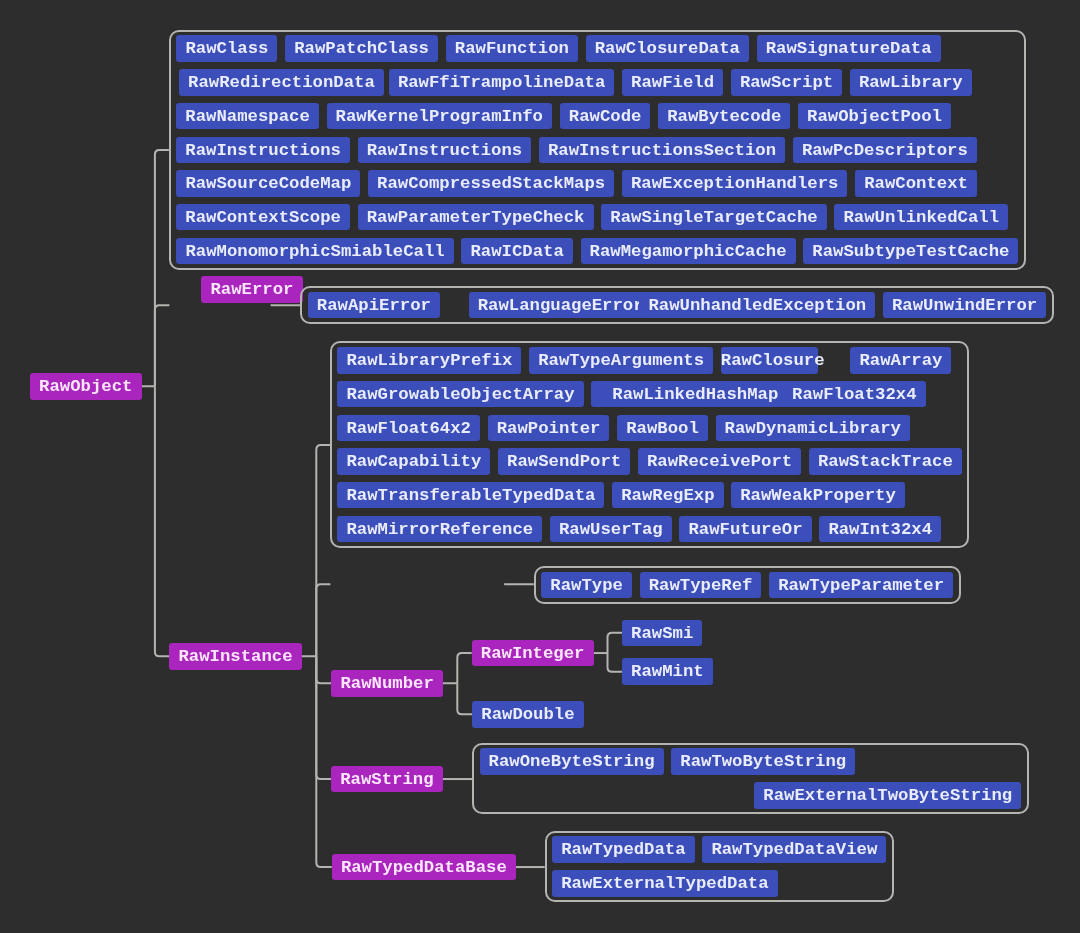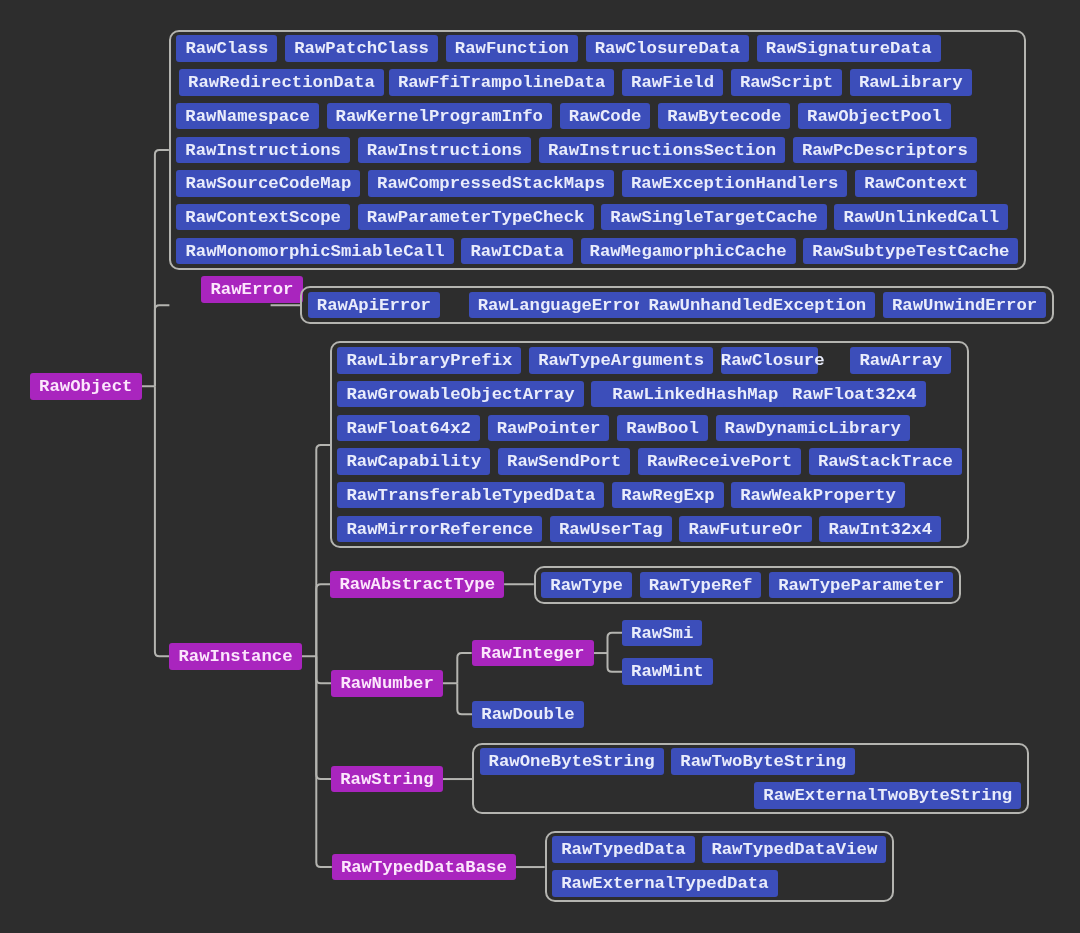--- a/index.html
+++ b/index.html
@@ -114,21 +114,20 @@
     <div class="node leaf" style="left: 498px; top: 448.2px; width: 132.3px;">RawSendPort</div>
     <div class="node leaf" style="left: 637.9px; top: 448.2px; width: 163.4px;">RawReceivePort</div>
     <div class="node leaf" style="left: 808.9px; top: 448.2px; width: 153px;">RawStackTrace</div>
     <div class="node leaf" style="left: 337.4px; top: 481.9px; width: 267.1px;">RawTransferableTypedData</div>
     <div class="node leaf" style="left: 612.1px; top: 481.9px; width: 111.5px;">RawRegExp</div>
     <div class="node leaf" style="left: 731.2px; top: 481.9px; width: 173.7px;">RawWeakProperty</div>
     <div class="node leaf" style="left: 337.4px; top: 515.6px; width: 204.9px;">RawMirrorReference</div>
     <div class="node leaf" style="left: 549.9px; top: 515.6px; width: 121.9px;">RawUserTag</div>
     <div class="node leaf" style="left: 679.4px; top: 515.6px; width: 132.3px;">RawFutureOr</div>
     <div class="node leaf" style="left: 819.3px; top: 515.6px; width: 121.9px;">RawInt32x4</div>
-    <div class="node branch" style="left: 330.4px; top: 571px; width: 173.7px;">RawAbstractType</div>
     <div class="groupbox" style="left: 533.8px; top: 565.8px; width: 426.8px; height: 37.9px;"></div>
     <div class="node leaf" style="left: 541.2px; top: 571.5px; width: 90.8px;">RawType</div>
     <div class="node leaf" style="left: 639.6px; top: 571.5px; width: 121.9px;">RawTypeRef</div>
     <div class="node leaf" style="left: 769.1px; top: 571.5px; width: 184.1px;">RawTypeParameter</div>
     <div class="node branch" style="left: 169.4px; top: 643px; width: 132.3px;">RawInstance</div>
     <div class="node branch" style="left: 331.4px; top: 670px; width: 111.5px;">RawNumber</div>
     <div class="node branch" style="left: 471.7px; top: 639.8px; width: 121.9px;">RawInteger</div>
     <div class="node leaf" style="left: 622px; top: 619.5px; width: 80.4px;">RawSmi</div>
     <div class="node leaf" style="left: 622px; top: 658.4px; width: 90.8px;">RawMint</div>
     <div class="node leaf" style="left: 472.2px; top: 701px; width: 111.5px;">RawDouble</div>

